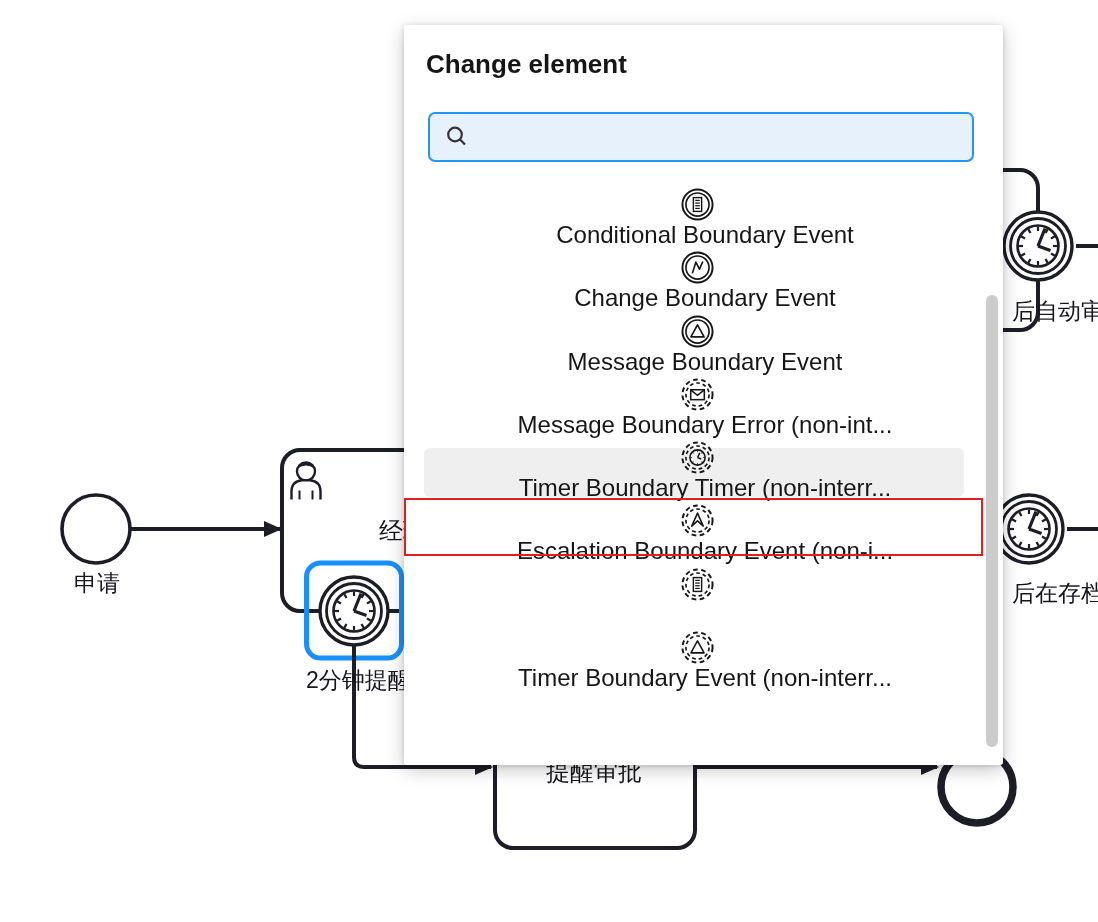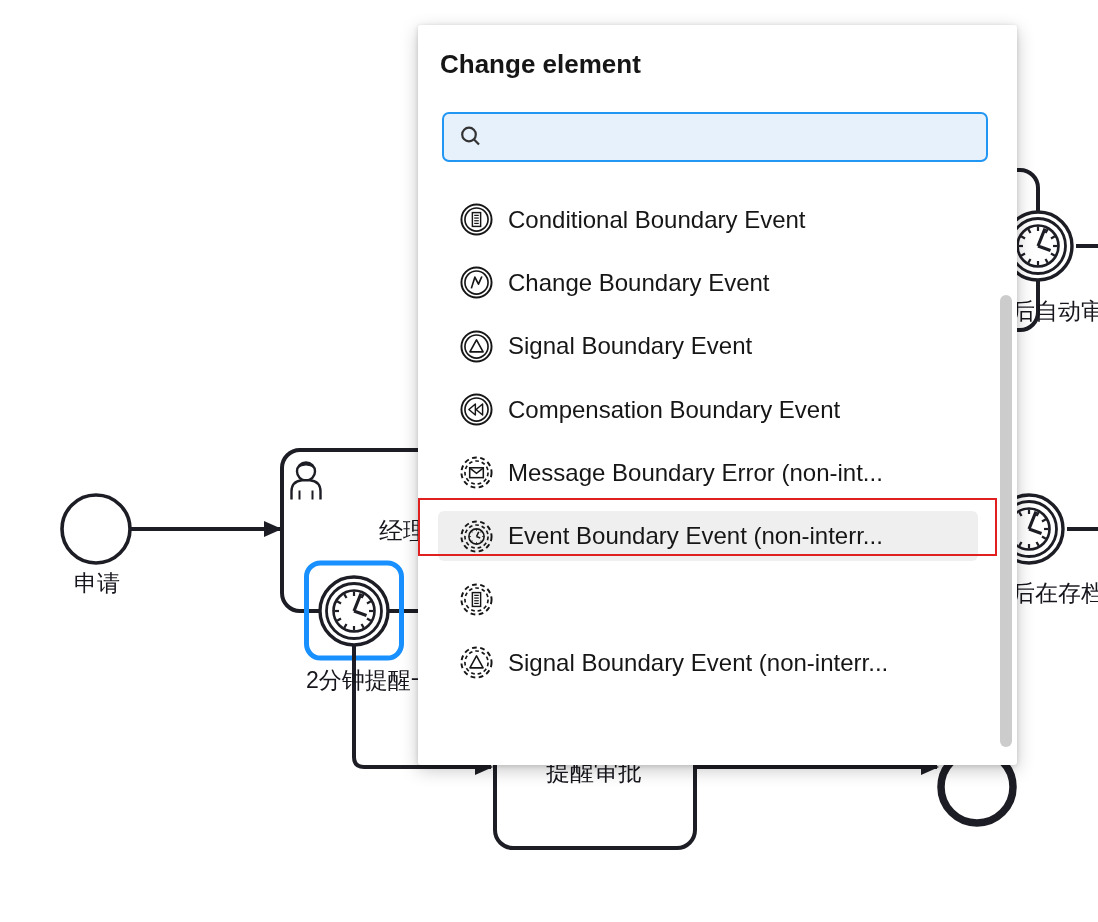--- a/index.html
+++ b/index.html
@@ -4,33 +4,33 @@
 <style>
   html,body{margin:0;padding:0;background:#fff;}
   .stage{position:relative;width:1098px;height:922px;background:#ffffff;overflow:hidden;
          font-family:"Liberation Sans",sans-serif;}
 
   
   .diagram{position:absolute;left:0;top:0;z-index:1;}
   .diagram text{font-family:"Liberation Sans",sans-serif;fill:#16161d;}
 
   
-  .popup{position:absolute;left:418px;top:25px;width:599px;height:740px;background:#fff;
+  .popup{position:absolute;left:404px;top:25px;width:599px;height:740px;background:#fff;
          border-radius:3px;z-index:10;
          box-shadow:0 5px 18px rgba(0,0,0,.22),0 1px 5px rgba(0,0,0,.14);}
   .popup-title{position:absolute;left:22px;top:24px;font-size:26px;font-weight:bold;color:#161616;}
   .search{position:absolute;left:24px;top:87px;width:546px;height:50px;box-sizing:border-box;
           border:2px solid #2196f3;border-radius:7px;background:#e7f1fb;
           display:flex;align-items:center;padding-left:14px;}
   .search svg{flex:none;}
   .search input{border:none;background:transparent;outline:none;font-size:22px;flex:1;
                 margin-left:8px;color:#161616;font-family:"Liberation Sans",sans-serif;}
   .list{position:absolute;left:20px;top:163px;width:540px;}
   .row{position:relative;display:flex;align-items:center;height:63.3px;padding-left:22px;
-       box-sizing:border-box;cursor:pointer;z-index:0;}
+       box-sizing:border-box;cursor:pointer;z-index:0;flex-direction:column;}
   .row.hl::before{content:"";position:absolute;left:0;right:0;top:7px;bottom:7px;
        background:#efeff0;border-radius:6px;z-index:-1;}
   .item-icon{width:33px;height:33px;margin-right:15px;flex:none;}
   .item-icon *{stroke:#161616;fill:none;}
   .row-label{font-size:24px;color:#161616;white-space:nowrap;overflow:hidden;}
   .target-outline{position:absolute;left:0;top:473px;width:575px;height:54px;
        border:2px solid #e02020;z-index:5;pointer-events:none;}
   .scroll-thumb{position:absolute;left:582px;top:270px;width:12px;height:452px;
        background:#cccccc;border-radius:6px;cursor:pointer;}
 </style>
@@ -155,32 +155,23 @@
         </svg>
         <span class="row-label">Change Boundary Event</span>
       </div>
 
       <div class="row">
         <svg class="item-icon" viewBox="0 0 32 32">
           <circle cx="16" cy="16" r="14.6" stroke-width="1.9"></circle>
           <circle cx="16" cy="16" r="11.2" stroke-width="1.6"></circle>
           <polygon points="16,9.6 22.4,21.2 9.6,21.2" stroke-width="1.6" stroke-linejoin="round"></polygon>
         </svg>
-        <span class="row-label">Signal Boundary Event</span>
-      </div>
-
-      <div class="row">
-        <svg class="item-icon" viewBox="0 0 32 32">
-          <circle cx="16" cy="16" r="14.6" stroke-width="1.9"></circle>
-          <circle cx="16" cy="16" r="11.2" stroke-width="1.6"></circle>
-          <polygon points="14.9,10.6 14.9,21.4 8.6,16" stroke-width="1.4" stroke-linejoin="round"></polygon>
-          <polygon points="21.9,10.6 21.9,21.4 15.6,16" stroke-width="1.4" stroke-linejoin="round"></polygon>
-        </svg>
-        <span class="row-label">Compensation Boundary Event</span>
-      </div>
+        <span class="row-label">Message Boundary Event</span>
+      </div>
+
 
       <div class="row">
         <svg class="item-icon" viewBox="0 0 32 32">
           <circle cx="16" cy="16" r="14.6" stroke-width="1.9" stroke-dasharray="4.6 3.4"></circle>
           <circle cx="16" cy="16" r="11.2" stroke-width="1.6" stroke-dasharray="3.6 2.8"></circle>
           <rect x="9.4" y="11.4" width="13.2" height="9.6" stroke-width="1.5"></rect>
           <polyline points="9.6,11.8 16,16.8 22.4,11.8" stroke-width="1.5"></polyline>
         </svg>
         <span class="row-label">Message Boundary Error (non-int...</span>
       </div>
@@ -195,43 +186,51 @@
               <line x1="10.4" y1="16" x2="9" y2="16"></line>
             <line x1="16" y1="21.6" x2="16" y2="23"></line>
               <line x1="16" y1="10.4" x2="16" y2="9"></line>
             <line x1="19.96" y1="19.96" x2="20.95" y2="20.95"></line>
               <line x1="12.04" y1="19.96" x2="11.05" y2="20.95"></line>
             <line x1="19.96" y1="12.04" x2="20.95" y2="11.05"></line>
               <line x1="12.04" y1="12.04" x2="11.05" y2="11.05"></line>
           </g>
           <path d="M16,16 L18.2,11.6 M16,16 L19.6,17.4" stroke-width="1.5"></path>
         </svg>
-        <span class="row-label">Event Boundary Event (non-interr...</span>
-      </div>
-
+        <span class="row-label">Timer Boundary Timer (non-interr...</span>
+      </div>
+
+      <div class="row">
+        <svg class="item-icon" viewBox="0 0 32 32">
+          <circle cx="16" cy="16" r="14.6" stroke-width="1.9" stroke-dasharray="4.6 3.4"></circle>
+          <circle cx="16" cy="16" r="11.2" stroke-width="1.6" stroke-dasharray="3.6 2.8"></circle>
+          <polygon points="16,8.8 21.6,21.4 16,16.4 10.4,21.4" stroke-width="1.5" stroke-linejoin="round"></polygon>
+        </svg>
+        <span class="row-label">Escalation Boundary Event (non-i...</span>
+      </div>
 
       <div class="row">
         <svg class="item-icon" viewBox="0 0 32 32">
           <circle cx="16" cy="16" r="14.6" stroke-width="1.9" stroke-dasharray="4.6 3.4"></circle>
           <circle cx="16" cy="16" r="11.2" stroke-width="1.6" stroke-dasharray="3.6 2.8"></circle>
           <rect x="12" y="9.3" width="8" height="13.4" stroke-width="1.4"></rect>
           <line x1="13.8" y1="12" x2="18.2" y2="12" stroke-width="1.2"></line>
           <line x1="13.8" y1="14.6" x2="18.2" y2="14.6" stroke-width="1.2"></line>
           <line x1="13.8" y1="17.2" x2="18.2" y2="17.2" stroke-width="1.2"></line>
           <line x1="13.8" y1="19.8" x2="18.2" y2="19.8" stroke-width="1.2"></line>
         </svg>
       </div>
 
       <div class="row">
         <svg class="item-icon" viewBox="0 0 32 32">
           <circle cx="16" cy="16" r="14.6" stroke-width="1.9" stroke-dasharray="4.6 3.4"></circle>
           <circle cx="16" cy="16" r="11.2" stroke-width="1.6" stroke-dasharray="3.6 2.8"></circle>
           <polygon points="16,9.6 22.4,21.2 9.6,21.2" stroke-width="1.5" stroke-linejoin="round"></polygon>
         </svg>
-        <span class="row-label">Signal Boundary Event (non-interr...</span>
+        <span class="row-label">Timer Boundary Event (non-interr...</span>
       </div>
 
     </div>
 
     <div class="target-outline"></div>
 
     <div class="scroll-thumb"></div>
   </div>
 
 </div>

